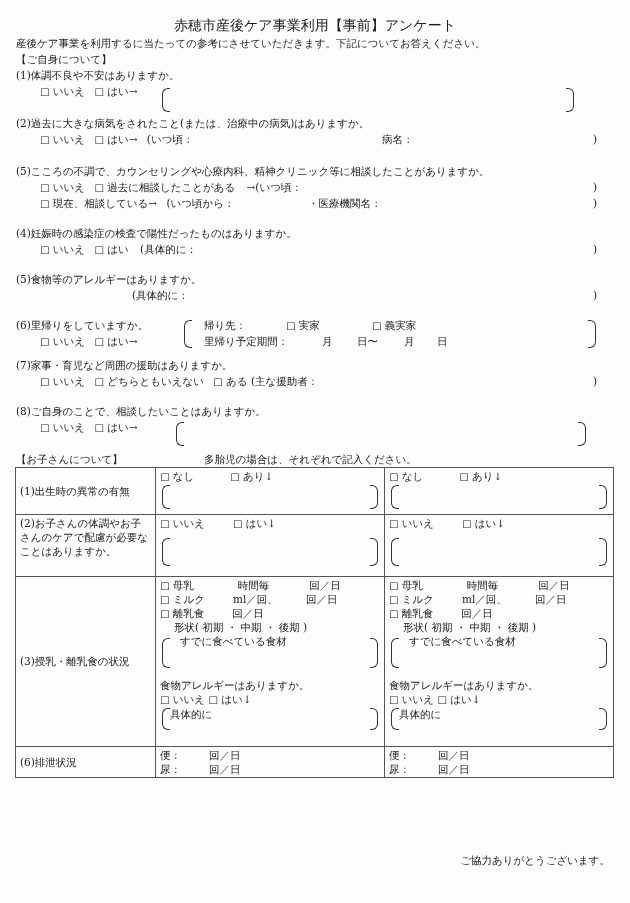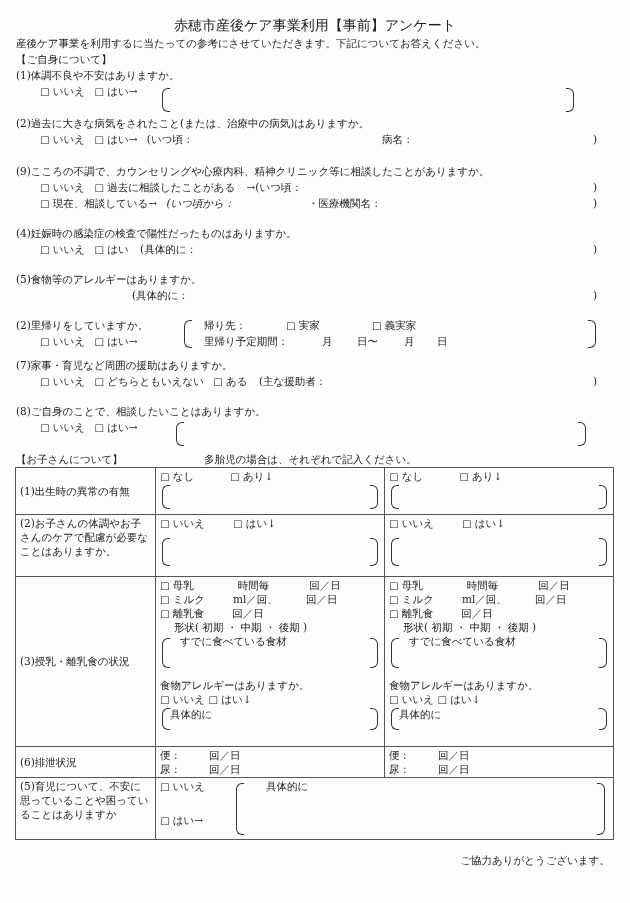--- a/index.html
+++ b/index.html
@@ -46,52 +46,52 @@
 <div class="abs" style="top:132px;left:40px;">
   <span class="cb">□</span>
   <span>いいえ</span>
   <span class="cb" style="margin-left:6px;">□</span>
   <span>はい→</span>
   <span style="margin-left:6px;">(いつ頃：</span>
 </div>
 <div class="abs" style="top:132px;left:382px;">病名：</div>
 <div class="abs" style="top:132px;left:593px;">)</div>
 
-<div class="abs" style="top:164px;left:16px;">(9)こころの不調で、カウンセリングや心療内科、精神クリニック等に相談したことがありますか。</div>
+<div class="abs" style="top:164px;left:16px;">(5)こころの不調で、カウンセリングや心療内科、精神クリニック等に相談したことがありますか。</div>
 <div class="abs" style="top:180px;left:40px;">
   <span class="cb">□</span>
   <span>いいえ</span>
   <span class="cb" style="margin-left:6px;">□</span>
   <span>過去に相談したことがある</span>
   <span style="margin-left:8px;">→(いつ頃：</span>
 </div>
 <div class="abs" style="top:180px;left:593px;">)</div>
 <div class="abs" style="top:196px;left:40px;">
   <span class="cb">□</span>
   <span>現在、相談している→</span>
-  <span style="margin-left:6px;font-style:italic;">(いつ頃から：</span>
+  <span style="margin-left:6px;">(いつ頃から：</span>
 </div>
 <div class="abs" style="top:196px;left:308px;">・医療機関名：</div>
 <div class="abs" style="top:196px;left:593px;">)</div>
 
 <div class="abs" style="top:226px;left:16px;">(4)妊娠時の感染症の検査で陽性だったものはありますか。</div>
 <div class="abs" style="top:242px;left:40px;">
   <span class="cb">□</span>
   <span>いいえ</span>
   <span class="cb" style="margin-left:6px;">□</span>
   <span>はい</span>
   <span style="margin-left:8px;">(具体的に：</span>
 </div>
 <div class="abs" style="top:242px;left:593px;">)</div>
 
 <div class="abs" style="top:272px;left:16px;">(5)食物等のアレルギーはありますか。</div>
 <div class="abs" style="top:288px;left:132px;">(具体的に：</div>
 <div class="abs" style="top:288px;left:593px;">)</div>
 
-<div class="abs" style="top:318px;left:16px;">(2)里帰りをしていますか。</div>
+<div class="abs" style="top:318px;left:16px;">(6)里帰りをしていますか。</div>
 <div class="abs" style="top:334px;left:40px;">
   <span class="cb">□</span>
   <span>いいえ</span>
   <span class="cb" style="margin-left:6px;">□</span>
   <span>はい→</span>
 </div>
 <div class="br br-l" style="top:320px;left:184px;height:28px;"></div>
 <div class="br br-r" style="top:320px;left:588px;height:28px;"></div>
 <div class="abs" style="top:318px;left:204px;text-align:center;">帰り先：</div>
 <div class="abs" style="top:318px;left:286px;">
@@ -109,21 +109,21 @@
 <div class="abs" style="top:334px;left:437px;">日</div>
 
 <div class="abs" style="top:358px;left:16px;">(7)家事・育児など周囲の援助はありますか。</div>
 <div class="abs" style="top:374px;left:40px;">
   <span class="cb">□</span>
   <span>いいえ</span>
   <span class="cb" style="margin-left:6px;">□</span>
   <span>どちらともいえない</span>
   <span class="cb" style="margin-left:6px;">□</span>
   <span>ある</span>
-  <span style="margin-left:8px;">(主な援助者：</span>
+  <span style="">(主な援助者：</span>
 </div>
 <div class="abs" style="top:374px;left:593px;">)</div>
 
 <div class="abs" style="top:404px;left:16px;">(8)ご自身のことで、相談したいことはありますか。</div>
 <div class="abs" style="top:420px;left:40px;">
   <span class="cb">□</span>
   <span>いいえ</span>
   <span class="cb" style="margin-left:6px;">□</span>
   <span>はい→</span>
 </div>
@@ -223,29 +223,16 @@
     <td>
       <div class="line"><span>便：</span><span class="sp" style="width:28px;"></span><span>回／日</span></div>
       <div class="line"><span>尿：</span><span class="sp" style="width:28px;"></span><span>回／日</span></div>
     </td>
     <td>
       <div class="line"><span>便：</span><span class="sp" style="width:28px;"></span><span>回／日</span></div>
       <div class="line"><span>尿：</span><span class="sp" style="width:28px;"></span><span>回／日</span></div>
     </td>
   </tr>
 
-  <tr style="height:62px;">
-    <td style="white-space:normal;"><span>(5)育児について、不安に思っていることや困っていることはありますか</span></td>
-    <td colspan="2">
-      <div class="cellbox" style="height:58px;">
-        <span class="abs" style="top:0;left:0;"><span class="cb">□</span> <span>いいえ</span></span>
-        <span class="abs" style="top:34px;left:0;"><span class="cb">□</span> <span>はい→</span></span>
-        <div class="br br-l" style="top:4px;left:76px;height:52px;"></div>
-        <div class="br br-r" style="top:4px;right:4px;height:52px;"></div>
-        <span class="abs" style="top:0;left:106px;">具体的に</span>
-        <div class="abs" style="top:14px;left:88px;width:340px;height:40px;"></div>
-      </div>
-    </td>
-  </tr>
 </tbody>
   </table>
 
 <div class="abs" style="top:853px;right:20px;">ご協力ありがとうございます。</div>
 
 </body></html>

